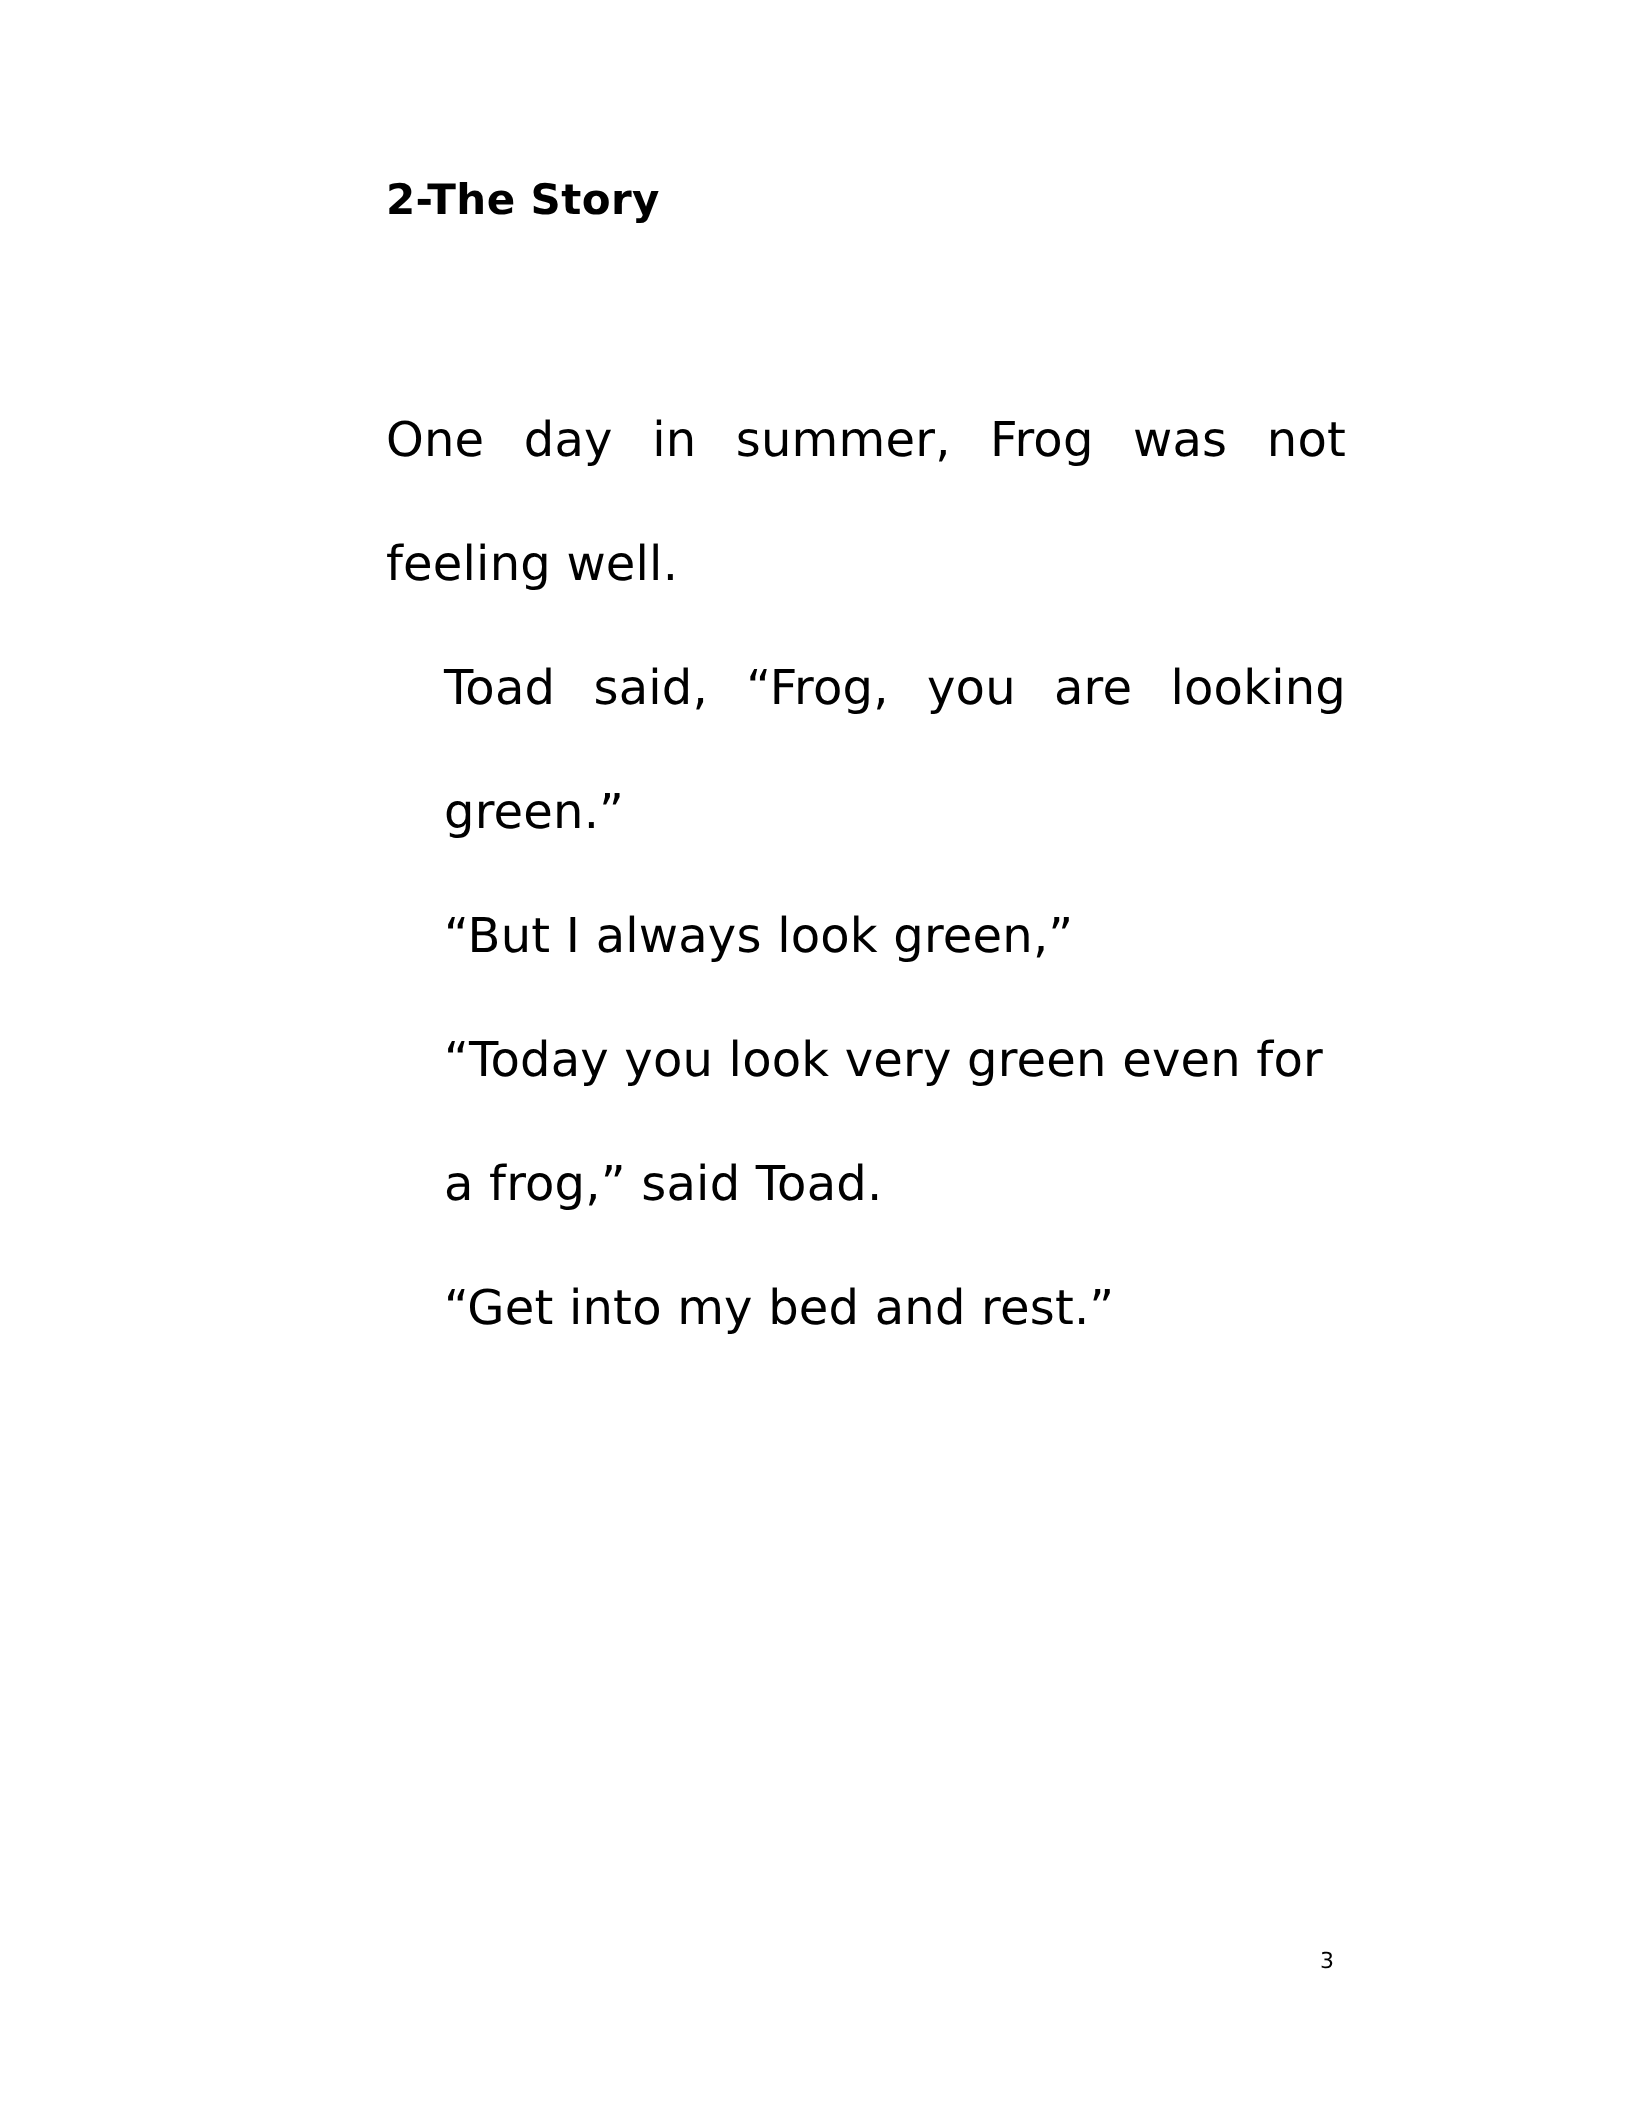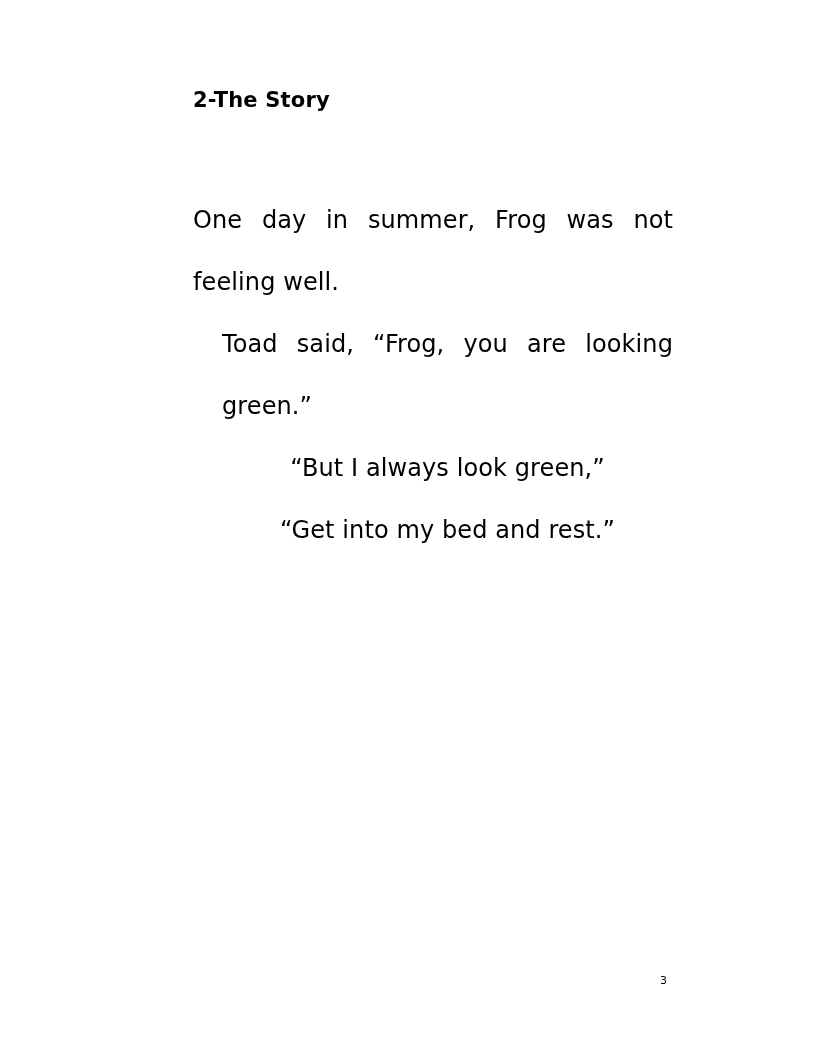--- a/index.html
+++ b/index.html
@@ -41,21 +41,21 @@
   }
   .para {
     font-size: 24px;
     line-height: 62px;
     margin: 0;
     text-align: justify;
     text-justify: inter-word;
     letter-spacing: 0.1px;
   }
   .para.nojustify {
-    text-align: center;
+    text-align: left;
   }
   .para + .para {
     margin-top: 0;
     margin-left: 29px;
   }
   .page-number {
     position: absolute;
     left: 660px;
     top: 975px;
     font-size: 11px;
@@ -66,18 +66,19 @@
 <body>
 
 <div class="page">
   <div class="content">
     <h1 class="doc-title">2-The Story</h1>
 
     <div class="body-block">
       <p class="para">One day in summer, Frog was not feeling well.</p>
       <p class="para">Toad said, “Frog, you are looking green.”</p>
       <p class="para nojustify">“But I always look green,”</p>
+      <p class="para nojustify">“Today you look very green even for a frog,” said Toad.</p>
       <p class="para nojustify">“Get into my bed and rest.”</p>
     </div>
   </div>
 
   <div class="page-number">3</div>
 </div>
 
 </body></html>

